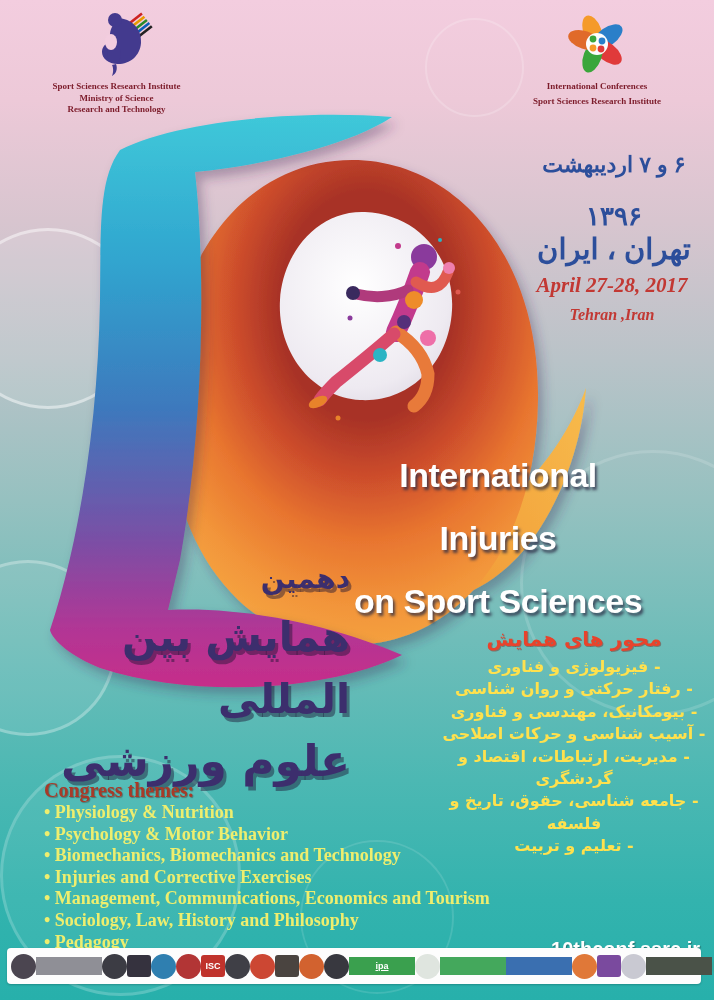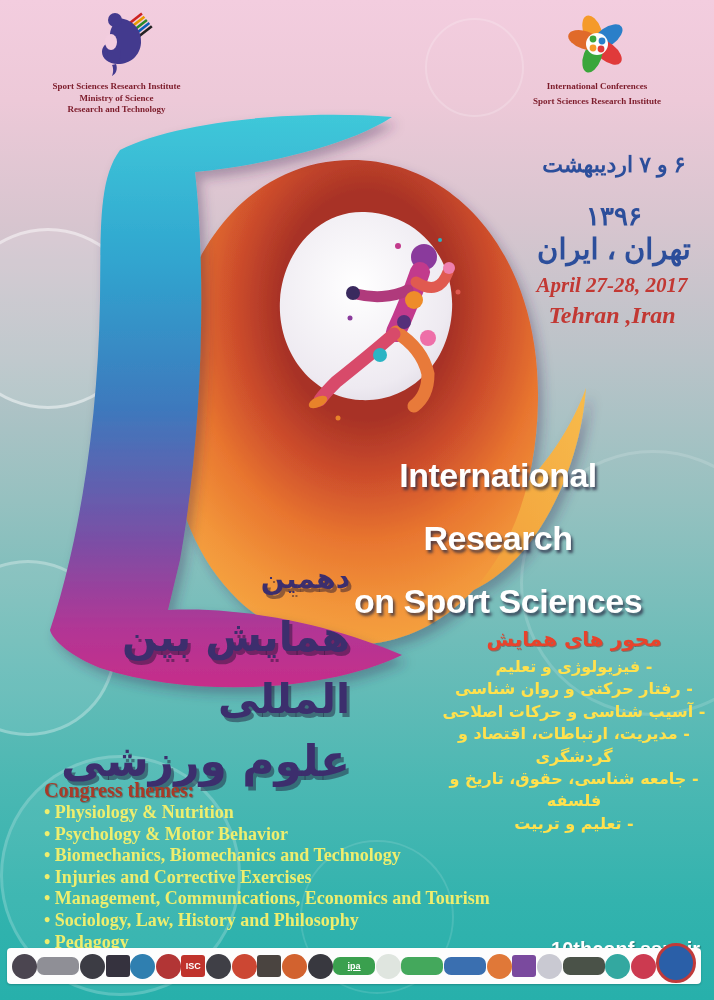--- a/index.html
+++ b/index.html
@@ -22,21 +22,21 @@
   .org-right{left:502px;top:14px;width:190px;}
   .org svg{display:block;margin:0 auto 3px auto;}
   .dates-fa{position:absolute;left:516px;top:150px;width:196px;z-index:5;direction:rtl;text-align:center;
     color:#2c4e9b;font-family:Liberation Sans, sans-serif;font-weight:bold;}
   .dates-fa .f1{font-size:22px;line-height:30px;}
   .dates-fa .f2{font-size:26px;line-height:32px;letter-spacing:2px;margin-top:20px;}
   .dates-fa .f3{font-size:29px;line-height:34px;}
   .dates-en{position:absolute;left:516px;top:270px;width:192px;z-index:5;text-align:center;
     color:#c23833;font-family:"Liberation Serif",serif;font-style:italic;font-weight:bold;}
   .dates-en .e1{font-size:21px;line-height:30px;}
-  .dates-en .e2{font-size:24px;line-height:30px;}
+  .dates-en .e2{font-size:16px;line-height:30px;}
   .title-en{position:absolute;left:322px;top:444px;width:352px;z-index:5;text-align:center;
     color:#ffffff;font-weight:bold;font-size:34px;line-height:63px;letter-spacing:-0.5px;
     text-shadow:2px 3px 3px rgba(45,45,70,.8);}
   .title-fa{position:absolute;left:14px;top:552px;width:344px;z-index:5;direction:rtl;text-align:right;padding-right:8px;box-sizing:border-box;
     color:#3c2e6d;font-family:"DejaVu Sans",sans-serif;font-weight:bold;
     text-shadow:3px 4px 0 rgba(26,18,48,.45);}
   .title-fa .t1{font-size:28px;line-height:54px;}
   .title-fa .t2{font-size:41px;line-height:62px;}
   .title-fa .t3{font-size:44px;line-height:62px;padding-left:18px;}
   .themes-fa{position:absolute;left:438px;top:626px;width:272px;z-index:5;direction:rtl;text-align:center;
@@ -48,21 +48,21 @@
   .themes-en .hdr{color:#a83a28;font-size:20px;line-height:24px;text-shadow:1px 1px 1px rgba(60,20,10,.4);}
   .themes-en .it{color:#eeee6e;font-size:18px;line-height:21.6px;}
   .url{position:absolute;right:14px;top:920px;z-index:6;color:#fff;font-weight:bold;font-size:20px;
     text-shadow:1px 1px 1px rgba(30,60,60,.5);margin-top:18px;}
   .logo-strip{position:absolute;left:7px;top:948px;width:694px;height:36px;z-index:6;background:#fdfdfd;border-radius:4px;
     display:flex;align-items:center;justify-content:space-evenly;padding:0 4px;box-sizing:border-box;
     box-shadow:0 1px 2px rgba(0,60,60,.3);}
   .logo{display:flex;align-items:center;justify-content:center;color:#fff;font-size:9px;font-weight:bold;overflow:hidden;flex:0 0 auto;}
   .logo.circle{width:25px;height:25px;border-radius:50%;}
   .logo.square{width:24px;height:22px;border-radius:3px;}
-  .logo.wide{width:42px;height:18px;border-radius:7px;text-decoration:underline;}
+  .logo.wide{width:66px;height:18px;border-radius:0;text-decoration:underline;}
   .logo.circle-big{width:40px;height:40px;border-radius:50%;border:3px solid #c03a3a;box-sizing:border-box;margin-top:-6px;}
 </style>
 </head>
 <body>
 
 <div class="poster">
 
   <div class="bokeh b1"></div>
   <div class="bokeh b2"></div>
   <div class="bokeh b3"></div>
@@ -190,34 +190,35 @@
     <div class="f3">تهران ، ایران</div>
   </div>
 
   <div class="dates-en">
     <div class="e1">April 27-28, 2017</div>
     <div class="e2">Tehran ,Iran</div>
   </div>
 
   <div class="title-en">
     <div>International</div>
-    <div>Research</div>
+    <div>Injuries</div>
     <div>on Sport Sciences</div>
   </div>
 
   <div class="title-fa">
     <div class="t1">دهمین</div>
     <div class="t2">همایش بین المللی</div>
     <div class="t3">علوم ورزشی</div>
   </div>
 
   <div class="themes-fa">
     <div class="hdr">محور های همایش</div>
-    <div class="it">- فیزیولوژی و تعلیم</div>
+    <div class="it">- فیزیولوژی و فناوری</div>
     <div class="it">- رفتار حرکتی و روان شناسی</div>
+    <div class="it">- بیومکانیک، مهندسی و فناوری</div>
     <div class="it">- آسیب شناسی و حرکات اصلاحی</div>
     <div class="it">- مدیریت، ارتباطات، اقتصاد و گردشگری</div>
     <div class="it">- جامعه شناسی، حقوق، تاریخ و فلسفه</div>
     <div class="it">- تعلیم و تربیت</div>
   </div>
 
   <div class="themes-en">
     <div class="hdr">Congress themes:</div>
     <div class="it">• Physiology &amp; Nutrition</div>
     <div class="it">• Psychology &amp; Motor Behavior</div>

